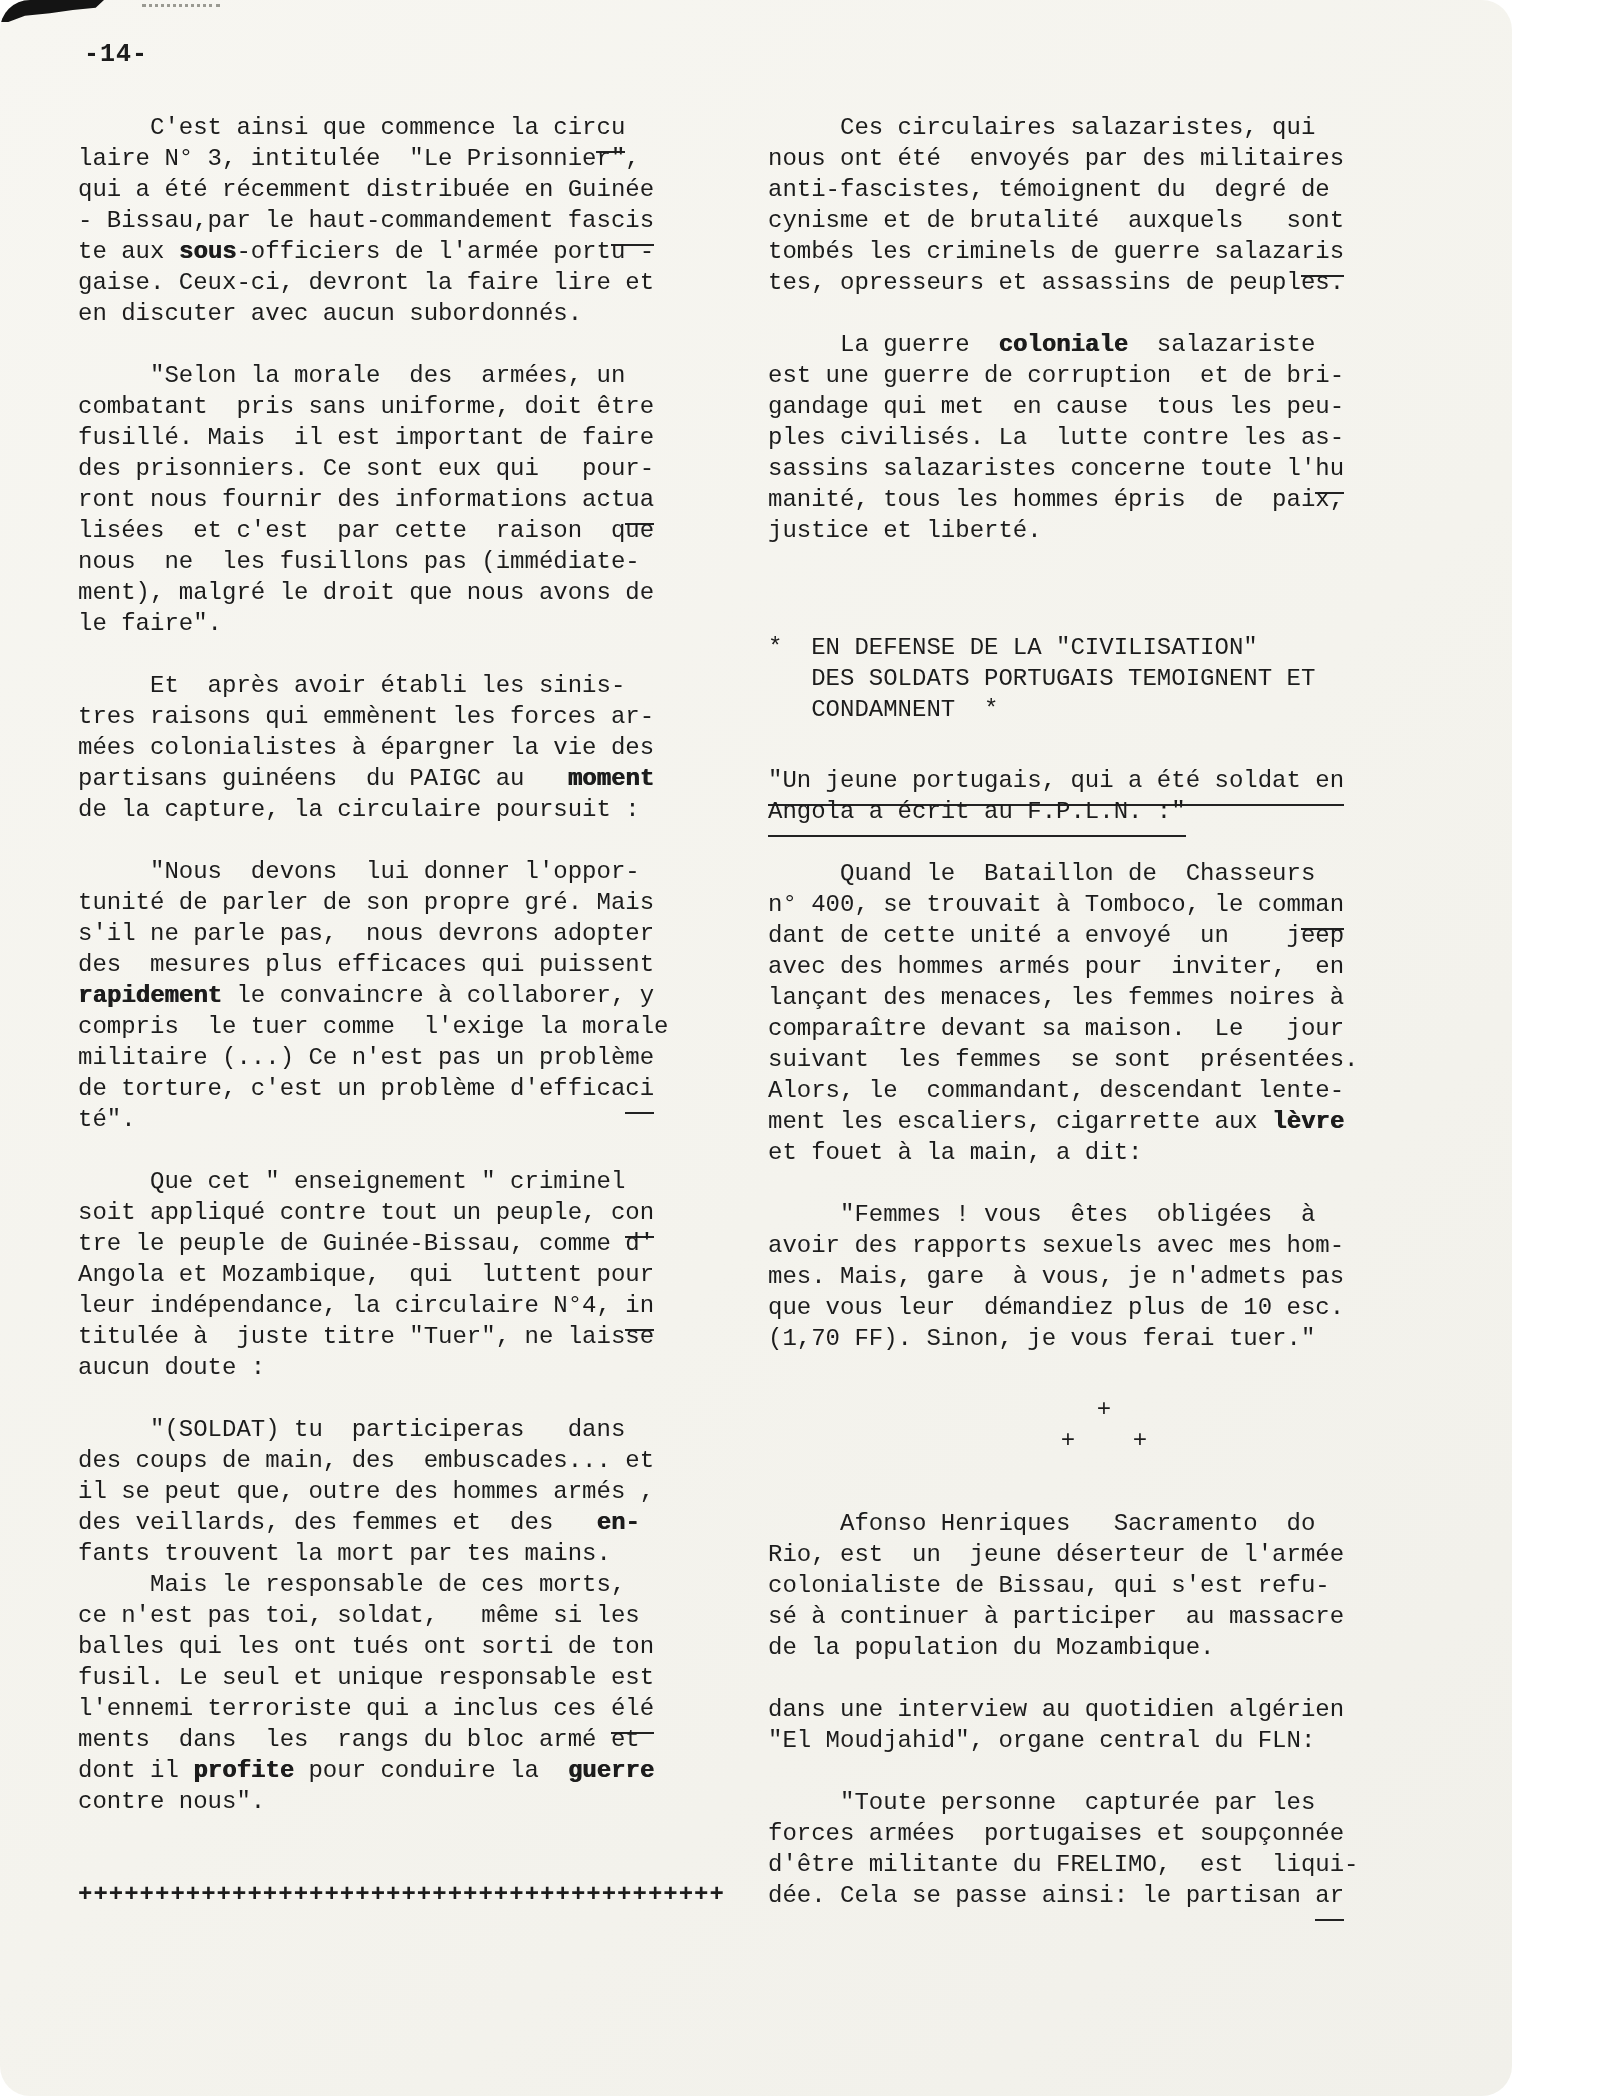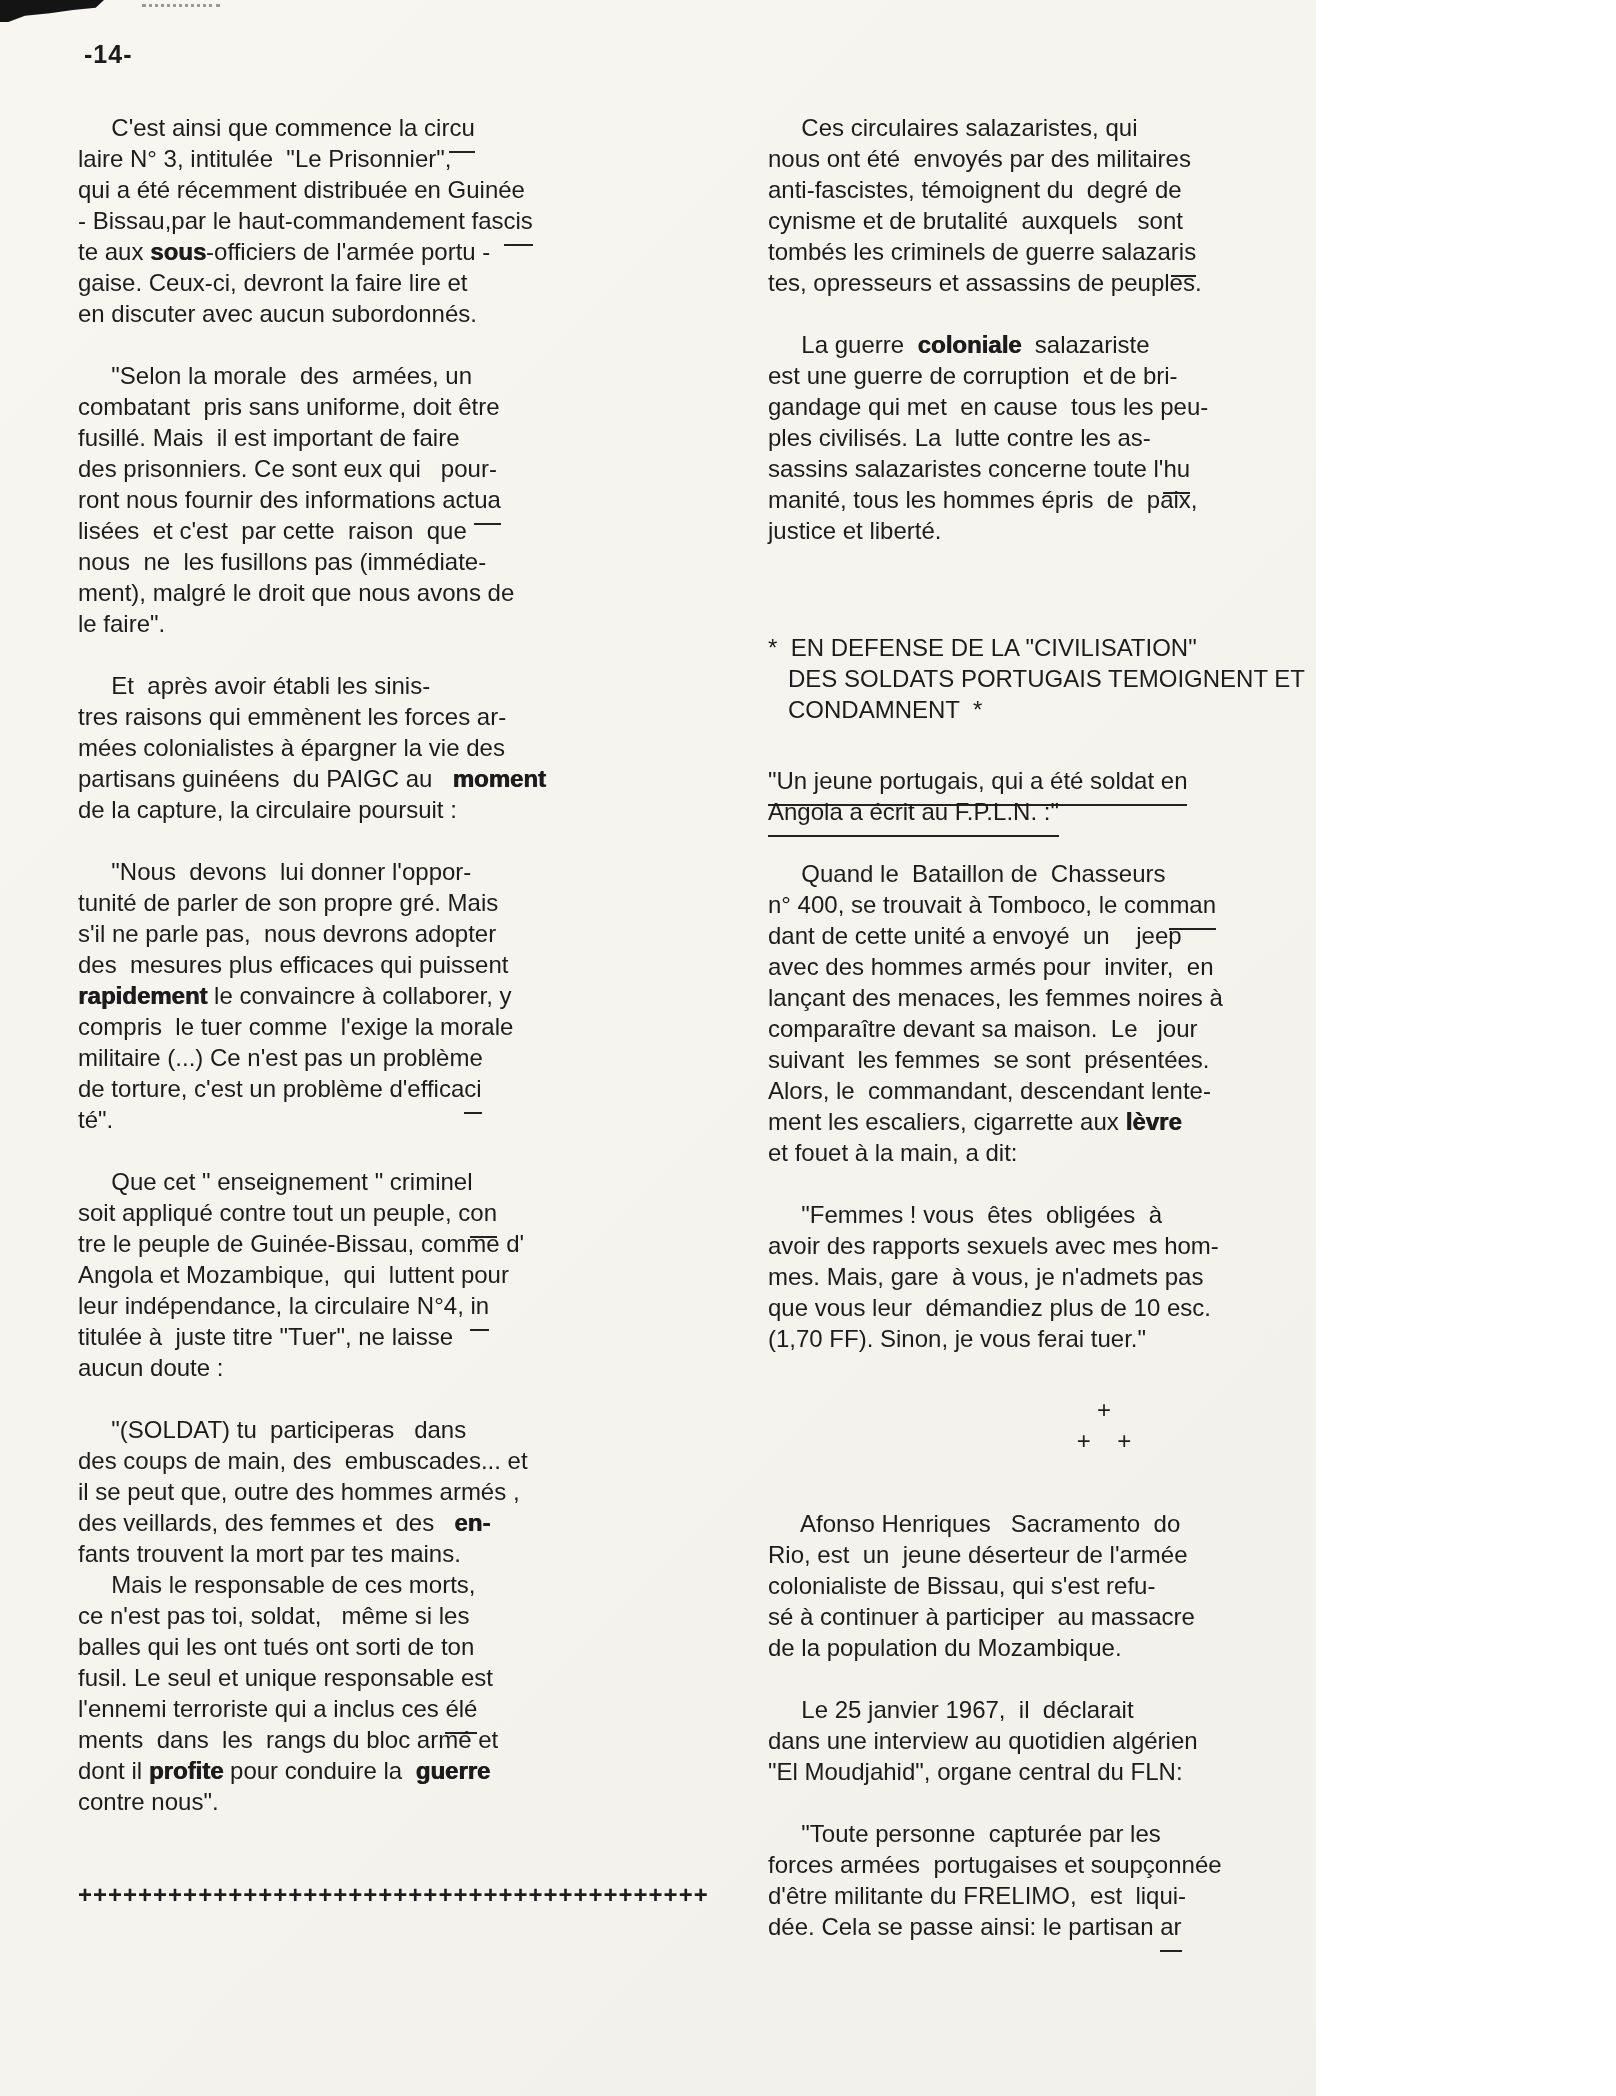--- a/index.html
+++ b/index.html
@@ -1,23 +1,24 @@
 <!DOCTYPE html>
 <html><head>
 <meta charset="utf-8">
 <style>
   html, body { margin: 0; padding: 0; background: #ffffff; }
   .page {
     position: relative;
-    width: 1316px;
+    width: 1512px;
     height: 2096px;
     background: linear-gradient(135deg, #f7f6f1 0%, #f4f3ed 55%, #f1f0ea 100%);
-    font-family: Liberation Sans, sans-serif;
+    font-family: Liberation Mono, monospace;
     color: #1c1c1c;
     overflow: hidden;
+    border-radius: 30px;
   }
   .page-number {
     position: absolute;
     left: 84px;
     top: 40px;
     font-size: 25px;
     font-weight: bold;
     letter-spacing: 1px;
   }
   .column {
@@ -191,21 +192,20 @@
         <div class="line">+    +</div>
       </div>
       <div class="block" style="margin-top: 52px;">
         <div class="line">     Afonso Henriques   Sacramento  do</div>
         <div class="line">Rio, est  un  jeune déserteur de l'armée</div>
         <div class="line">colonialiste de Bissau, qui s'est refu-</div>
         <div class="line">sé à continuer à participer  au massacre</div>
         <div class="line">de la population du Mozambique.</div>
       </div>
       <div class="block">
-        <div class="line">     Le 25 janvier 1967,  il  déclarait</div>
         <div class="line">dans une interview au quotidien algérien</div>
         <div class="line">"El Moudjahid", organe central du FLN:</div>
       </div>
       <div class="block">
         <div class="line">     "Toute personne  capturée par les</div>
         <div class="line">forces armées  portugaises et soupçonnée</div>
         <div class="line">d'être militante du FRELIMO,  est  liqui-</div>
         <div class="line">dée. Cela se passe ainsi: le partisan <span class="u">ar</span></div>
       </div>
     </div>

